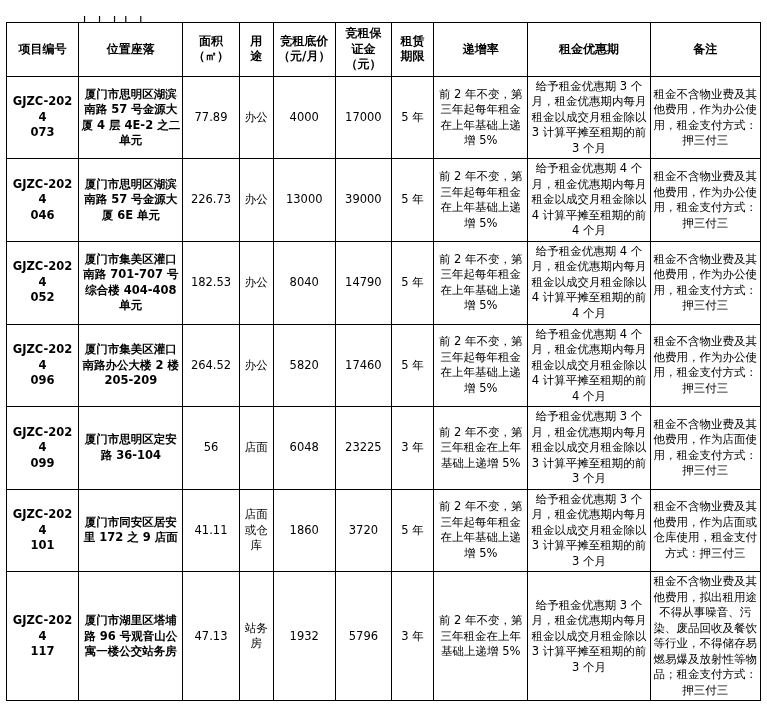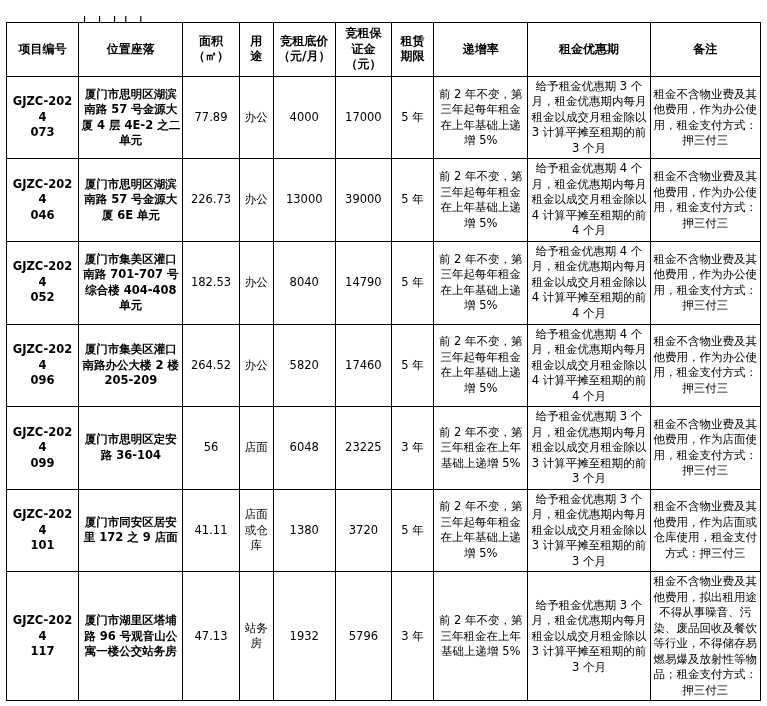--- a/index.html
+++ b/index.html
@@ -210,21 +210,21 @@
         <td class="bodytext">租金不含物业费及其他费用，作为店面使用，租金支付方式：押三付三</td>
       </tr>
       <tr>
         <td class="code">
           <span class="hdr2">GJZC-2024</span>
           <span class="hdr2">101</span>
         </td>
         <td class="addr">厦门市同安区居安里 172 之 9 店面</td>
         <td>41.11</td>
         <td>店面或仓库</td>
-        <td>1380</td>
+        <td>1860</td>
         <td>3720</td>
         <td>5 年</td>
         <td class="bodytext">前 2 年不变，第三年起每年租金在上年基础上递增 5%</td>
         <td class="bodytext">给予租金优惠期 3 个月，租金优惠期内每月租金以成交月租金除以 3 计算平摊至租期的前 3 个月</td>
         <td class="bodytext">租金不含物业费及其他费用，作为店面或仓库使用，租金支付方式：押三付三</td>
       </tr>
       <tr>
         <td class="code">
           <span class="hdr2">GJZC-2024</span>
           <span class="hdr2">117</span>

